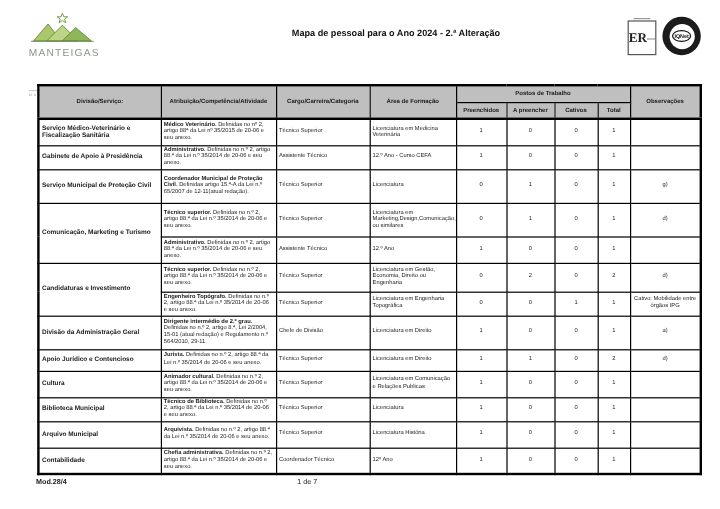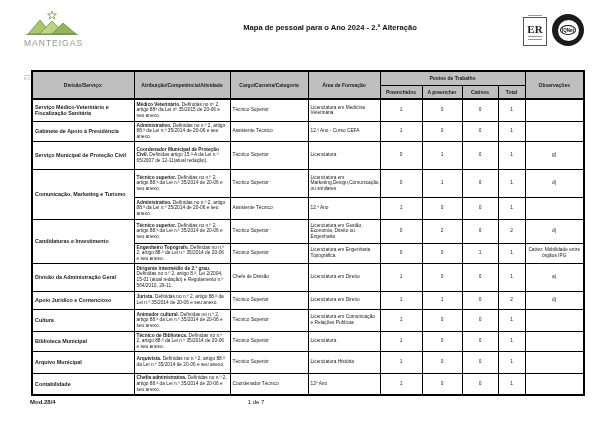--- a/index.html
+++ b/index.html
@@ -7,21 +7,21 @@
     width:600px;height:424px;position:relative;background:#ffffff;
     font-family:"Liberation Sans",sans-serif;color:#1a1a1a;overflow:hidden;
   }
   
   .logo-block{position:absolute;left:24px;top:10px;width:66px;text-align:left;}
   .logo-name{font-size:8.5px;letter-spacing:1px;color:#8a978a;margin-top:-2px;font-weight:400;}
   .logo-sub{font-size:3px;letter-spacing:1.6px;color:#9aa79a;margin-top:1px;border-top:0.5px solid #c6cfc6;padding-top:1px;display:inline-block;}
   .doc-title{position:absolute;top:23px;left:150px;width:360px;text-align:center;font-size:7.6px;font-weight:bold;color:#111;}
   .cert-badges{position:absolute;right:16px;top:14px;display:flex;gap:5px;align-items:flex-start;}
   .er-badge{width:24px;border:0;text-align:center;}
-  .er-box{width:22px;height:26px;border:1px solid #555;margin:0 auto;display:flex;flex-direction:column;align-items:center;justify-content:center;padding-top:1px;}
+  .er-box{width:22px;height:26px;border:1px solid #555;margin:0 auto;display:flex;flex-direction:row;align-items:center;justify-content:flex-end;padding-top:1px;}
   .tiny-bar{width:14px;height:1px;background:#999;margin:1px auto;}
   .er-label{font-family:"Liberation Serif",serif;font-size:11px;font-weight:bold;color:#222;line-height:12px;}
   .iqnet-badge{width:32px;height:32px;border-radius:50%;background:#1b1b1b;display:flex;align-items:center;justify-content:center;}
   .iqnet-inner{width:21px;height:21px;border-radius:50%;background:#fff;display:flex;align-items:center;justify-content:center;}
   .iqnet-label{font-size:4.5px;font-weight:bold;color:#111;border:0.5px solid #111;border-radius:50%;padding:1.5px 1px;}
   
   table.personnel{
     position:absolute;left:31px;top:70px;width:552px;
     border-collapse:collapse;table-layout:fixed;border:2px solid #000;
   }

